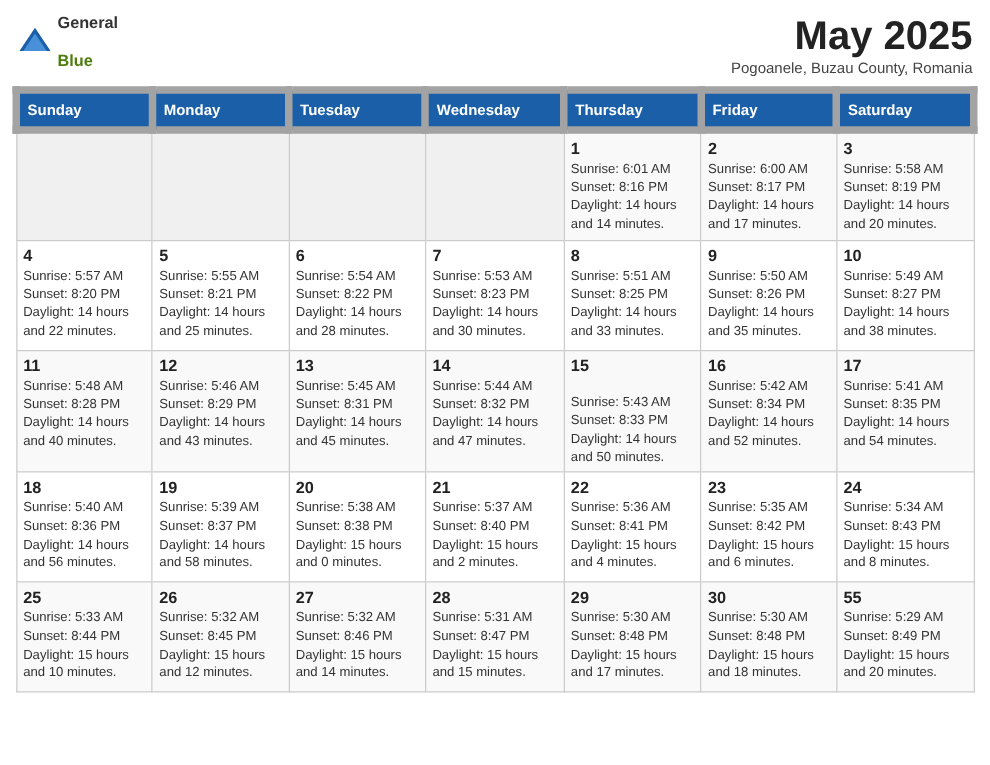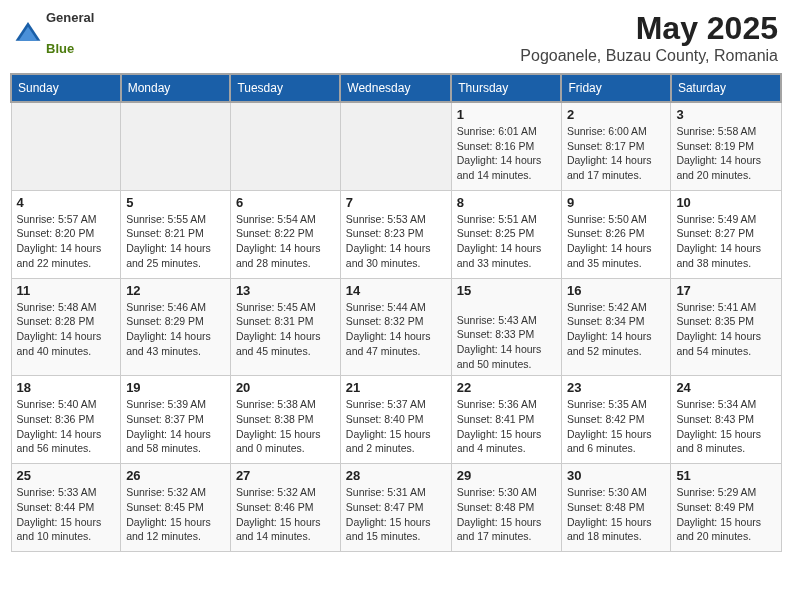--- a/index.html
+++ b/index.html
@@ -37,36 +37,36 @@
     }
     .title-block {
       text-align: right;
     }
     .month-title {
       font-size: 32px;
       font-weight: bold;
       color: #222;
     }
     .subtitle {
-      font-size: 16px;
+      font-size: 12px;
       color: #444;
     }
     table {
       width: 100%;
       border-collapse: collapse;
       font-size: 11px;
     }
     thead tr th {
       background-color: #1a5fa8;
       color: white;
       text-align: left;
       padding: 6px 6px;
       font-size: 12px;
-      font-weight: normal;
-      border: 2px solid #a3a3a3;
+      font-weight: bold;
+      border: 6px solid #a3a3a3;
     }
     tbody tr td {
       vertical-align: top;
       border: 1px solid #ccc;
       padding: 4px 5px;
       min-height: 80px;
       height: 88px;
       width: 113px;
     }
     tbody tr:nth-child(odd) td {
@@ -341,21 +341,21 @@
 and 17 minutes.</div>
         </td>
         <td>
           <span class="day-number">30</span>
           <div class="day-content" style="white-space: pre-line;">Sunrise: 5:30 AM
 Sunset: 8:48 PM
 Daylight: 15 hours
 and 18 minutes.</div>
         </td>
         <td>
-          <span class="day-number">51</span>
+          <span class="day-number">55</span>
           <div class="day-content" style="white-space: pre-line;">Sunrise: 5:29 AM
 Sunset: 8:49 PM
 Daylight: 15 hours
 and 20 minutes.</div>
         </td>
       </tr>
     </tbody>
 </table>
 
 </body></html>

